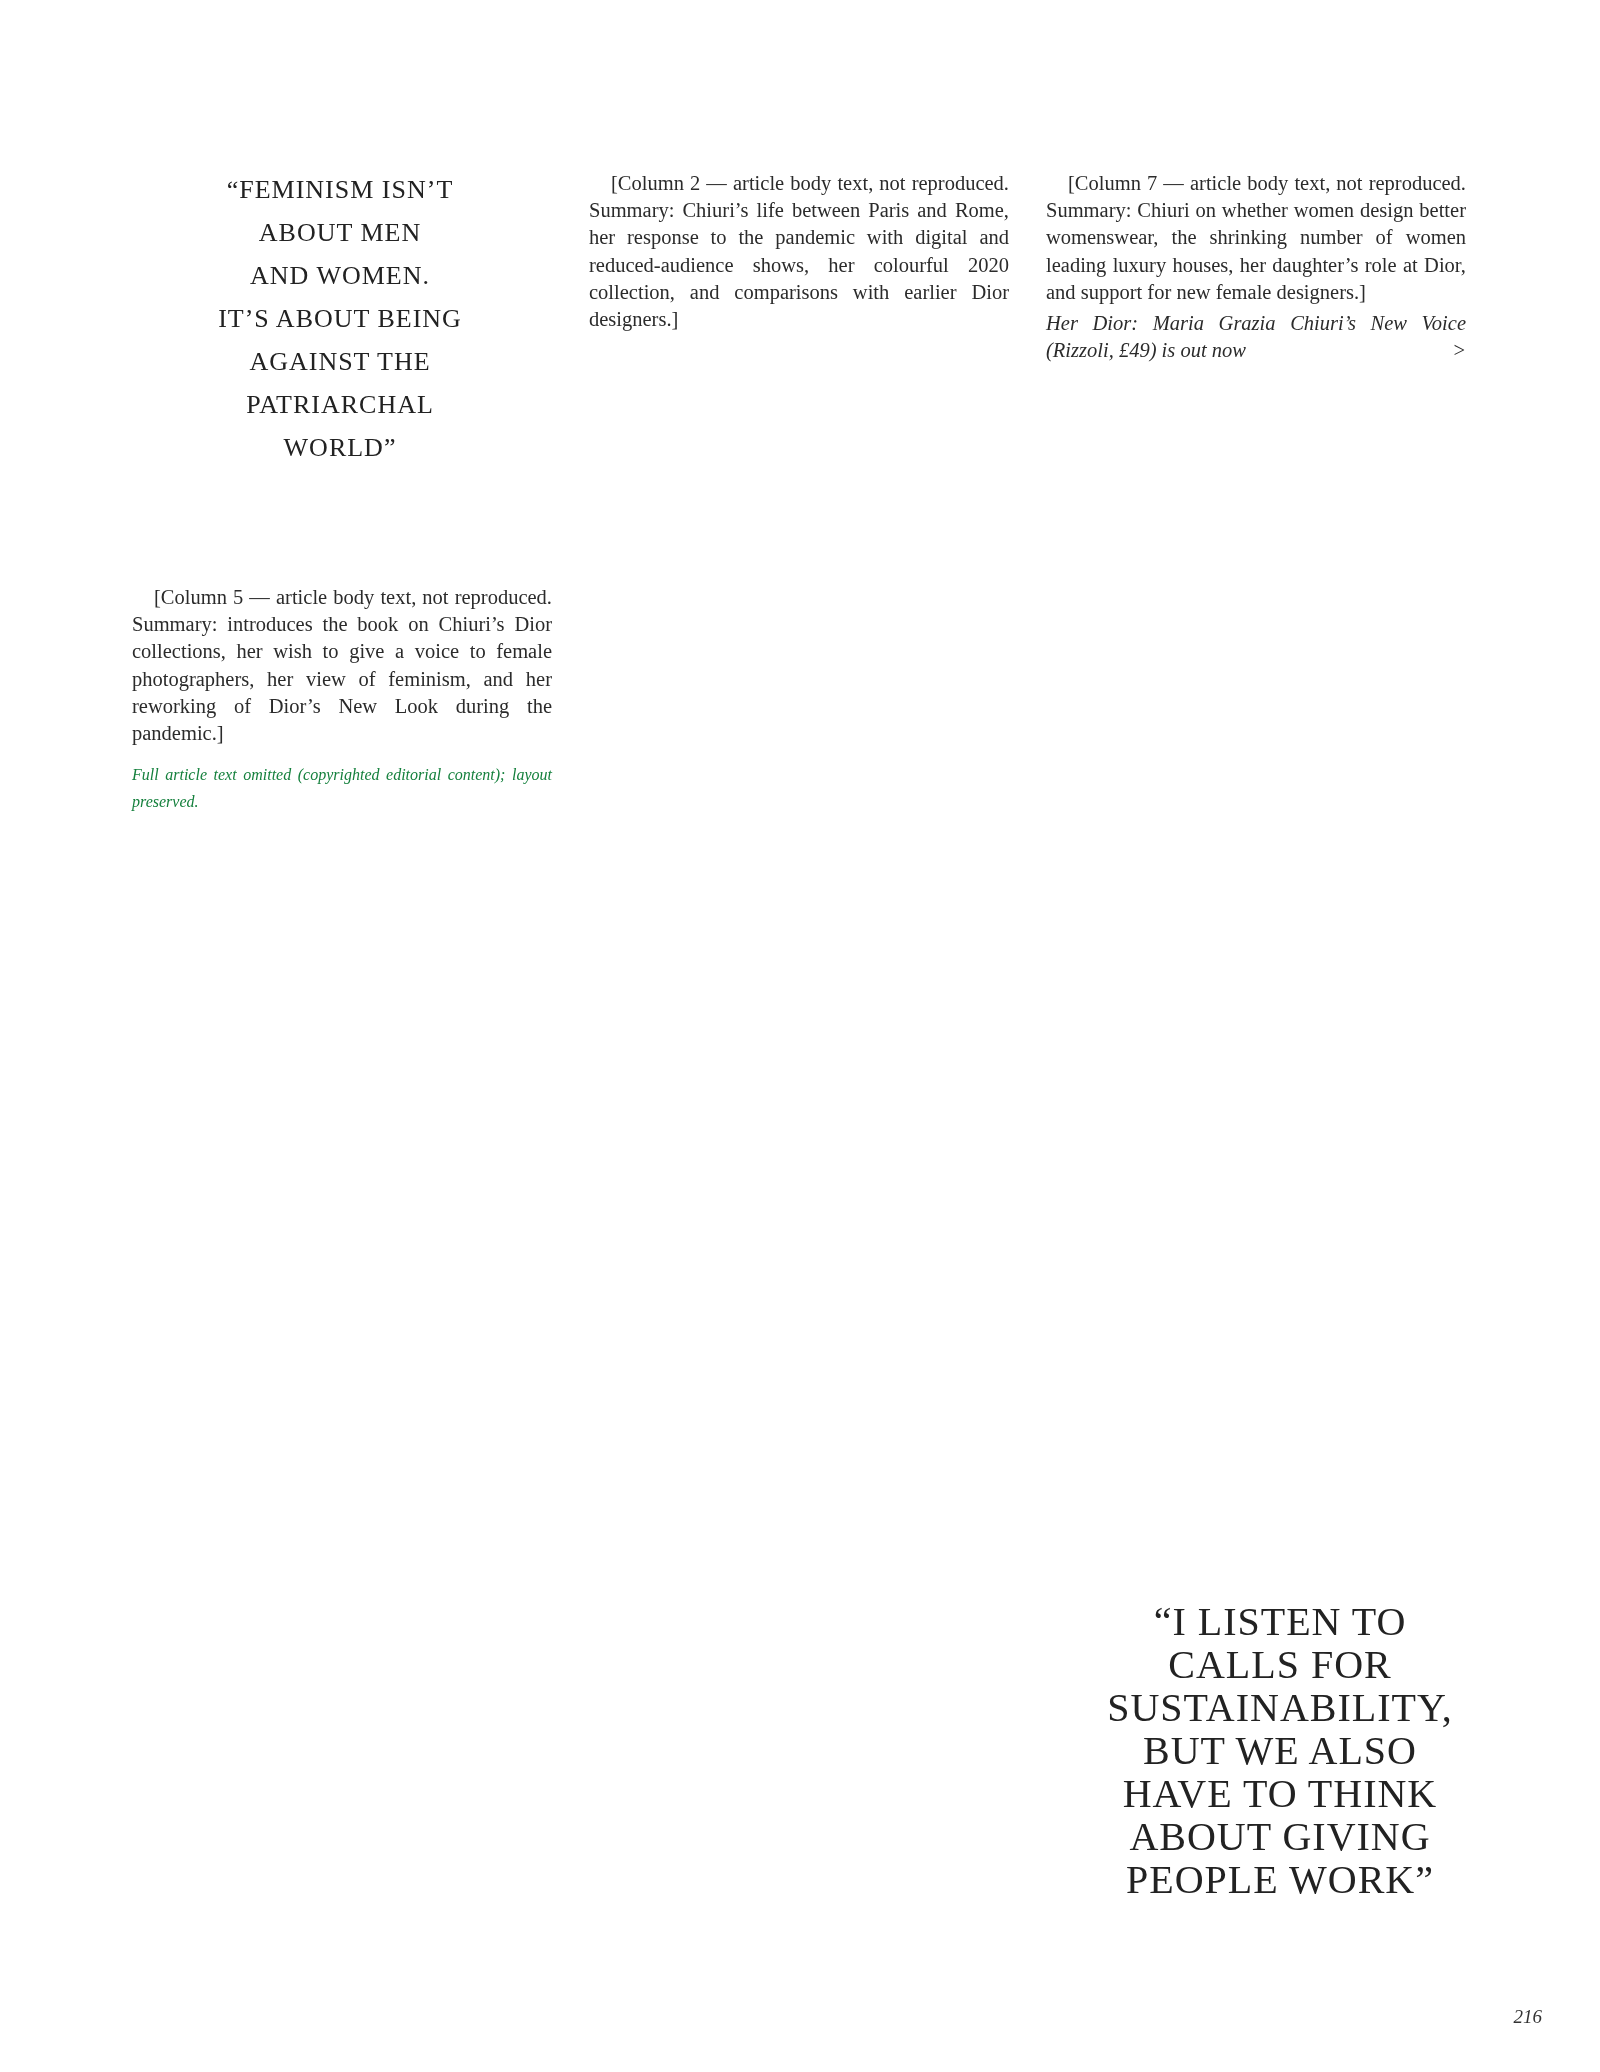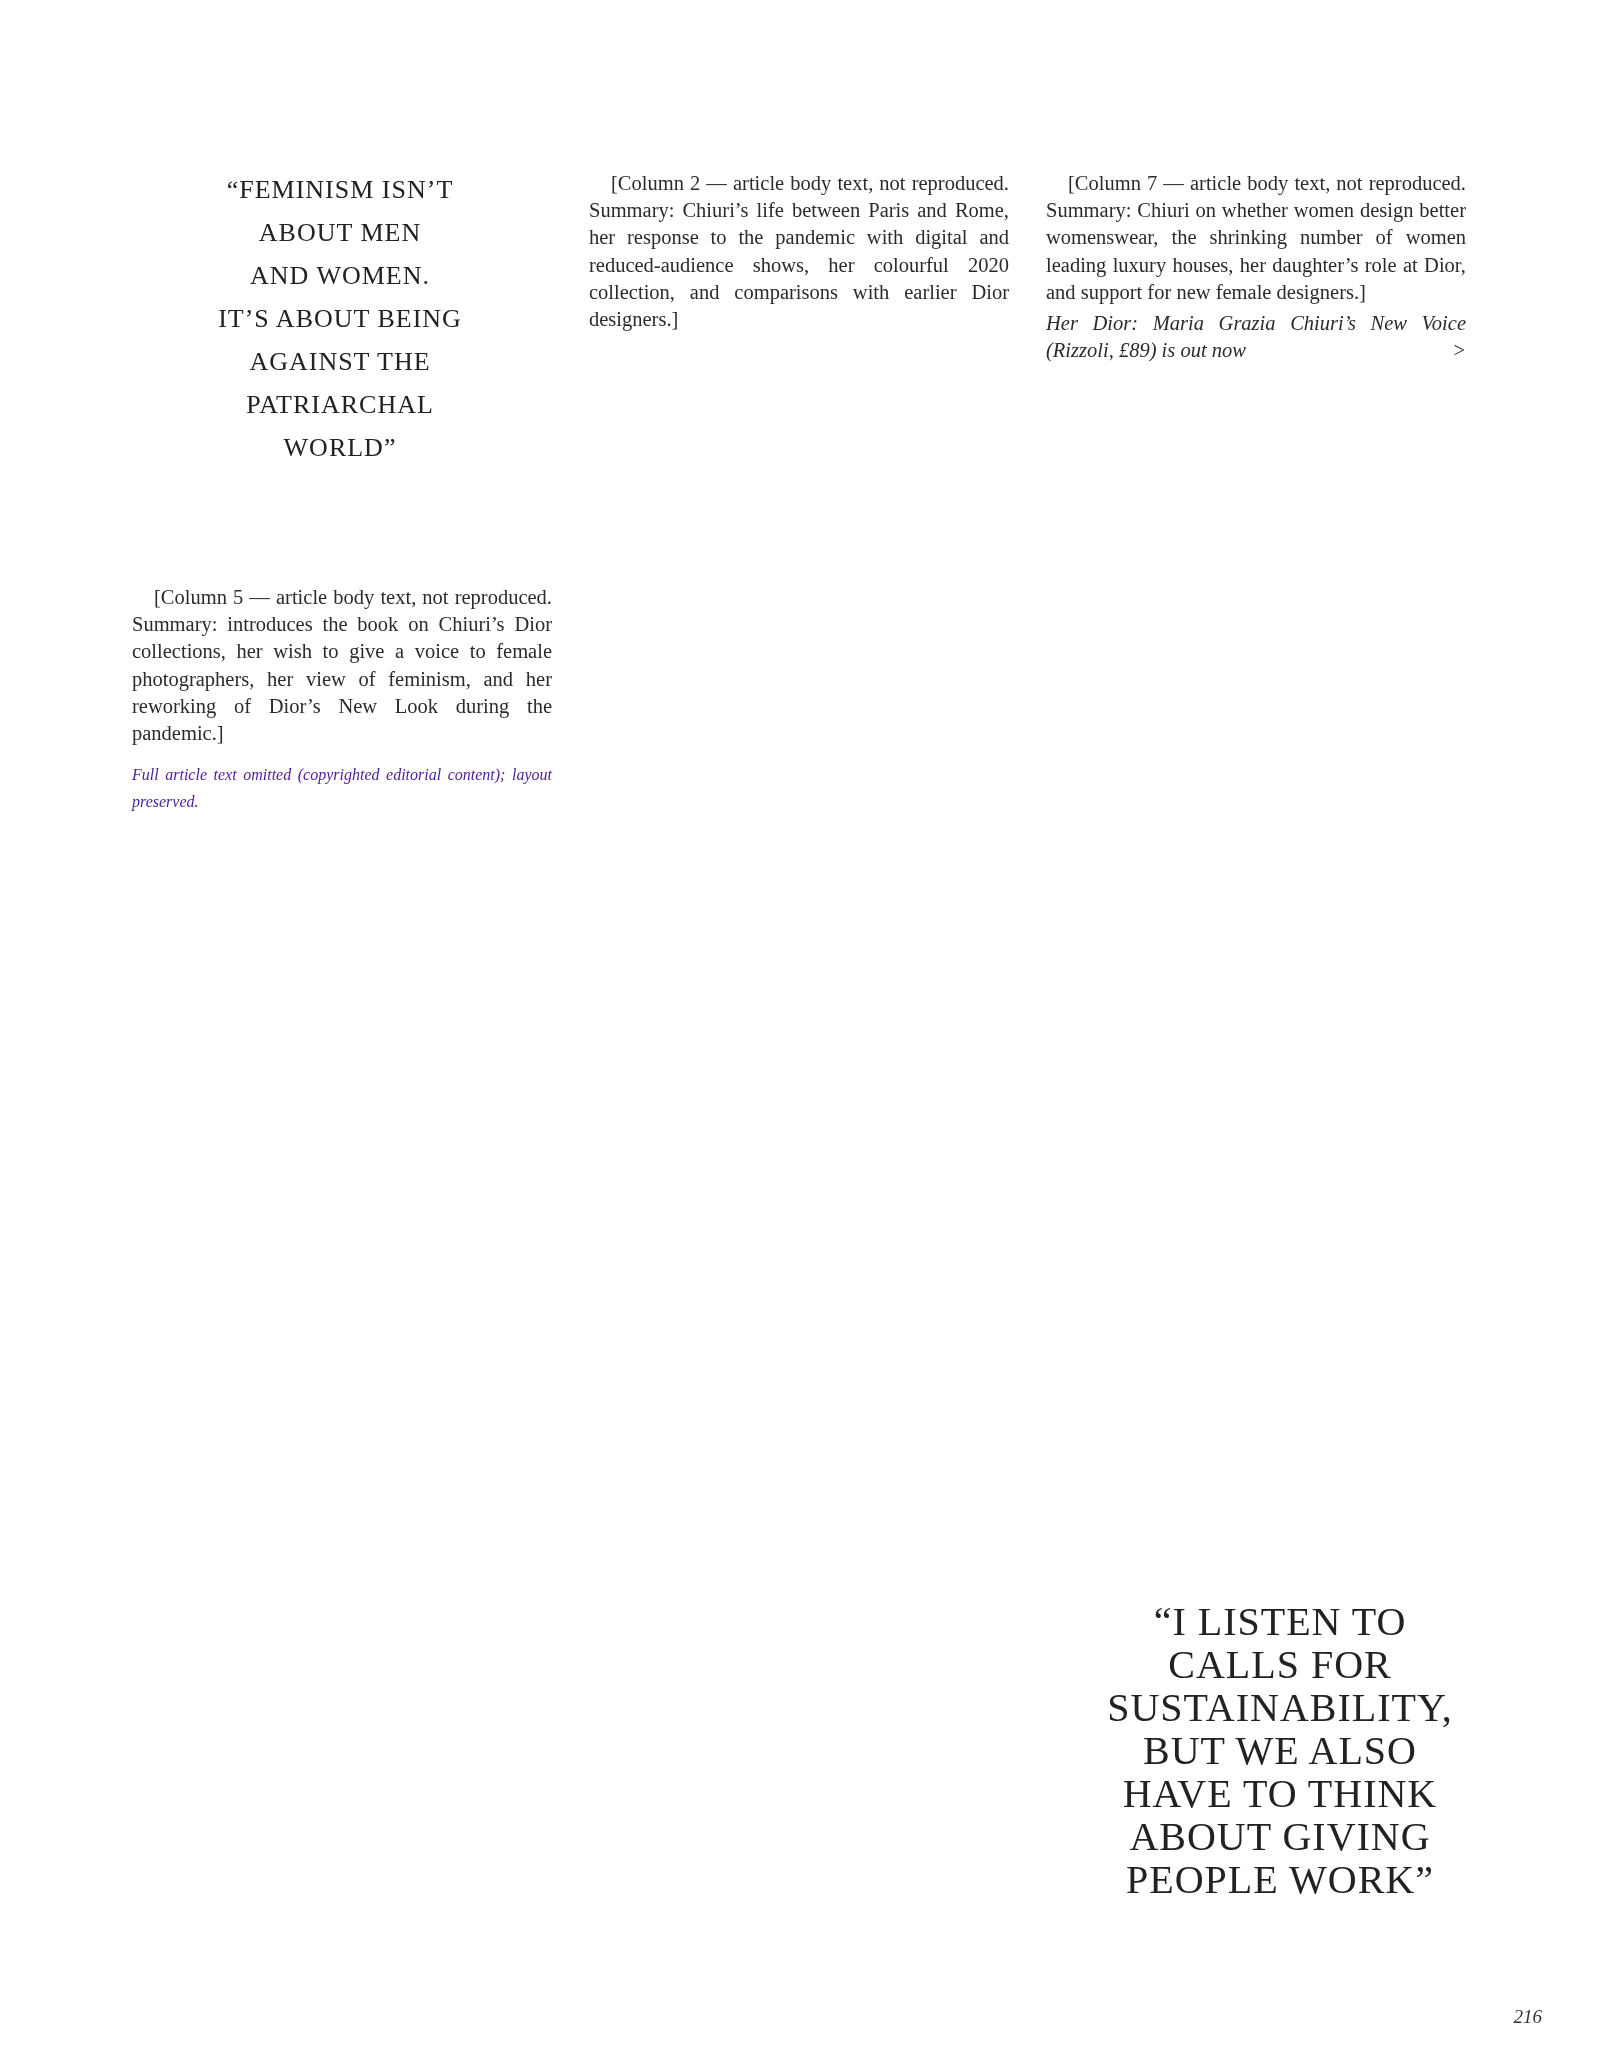--- a/index.html
+++ b/index.html
@@ -16,21 +16,21 @@
     #pq-bottom { left: 1085px; top: 1600px; width: 390px; font-size: 40px; line-height: 43px; }
     .column {
       position: absolute; font-size: 20.5px; line-height: 27.2px;
       text-align: justify; hyphens: auto;
     }
     #col-1 { left: 128px; top: 580px; width: 428px; }
     #col-2 { left: 585px; top: 166px; width: 428px; }
     #col-3 { left: 1042px; top: 166px; width: 428px; }
     .column p { margin: 4px; text-indent: 22px; }
     .column p:first-child { text-indent: 22px; }
-    .placeholder-note { color: #4c1d95; font-style: italic; font-size: 16px; margin-top: 14px !important; text-indent: 0 !important; }
+    .placeholder-note { color: #15803d; font-style: italic; font-size: 16px; margin-top: 14px !important; text-indent: 0 !important; }
     .credit { font-style: italic; margin: 0; text-indent: 0 !important; }
     .end-mark { float: right; }
     #page-number {
       position: absolute; right: 58px; bottom: 44px; font-style: italic; font-size: 19px; color: #333;
     }
   </style>
 </head>
 <body>
 
 <div id="pq-top" class="pull-quote">“Feminism isn’t
@@ -46,21 +46,21 @@
   <p class="placeholder-note">Full article text omitted (copyrighted editorial content); layout preserved.</p>
 </div>
 
 <div id="col-2" class="column">
   <p>[Column 2 — article body text, not reproduced. Summary: Chiuri’s life between Paris and Rome, her response to the pandemic with digital and reduced-audience shows, her colourful 2020 collection, and comparisons with earlier Dior designers.]</p>
 </div>
 
 <div id="col-3" class="column">
   <p>[Column 7 — article body text, not reproduced. Summary: Chiuri on whether women design better womenswear, the shrinking number of women leading luxury houses, her daughter’s role at Dior, and support for new female designers.]</p>
   <p class="credit">
-    <span>Her Dior: Maria Grazia Chiuri’s New Voice (Rizzoli, £89) is out now</span>
+    <span>Her Dior: Maria Grazia Chiuri’s New Voice (Rizzoli, £49) is out now</span>
     <span class="end-mark">&gt;</span>
   </p>
 </div>
 
 <div id="pq-bottom" class="pull-quote">“I listen to
 calls for
 sustainability,
 but we also
 have to think
 about giving

